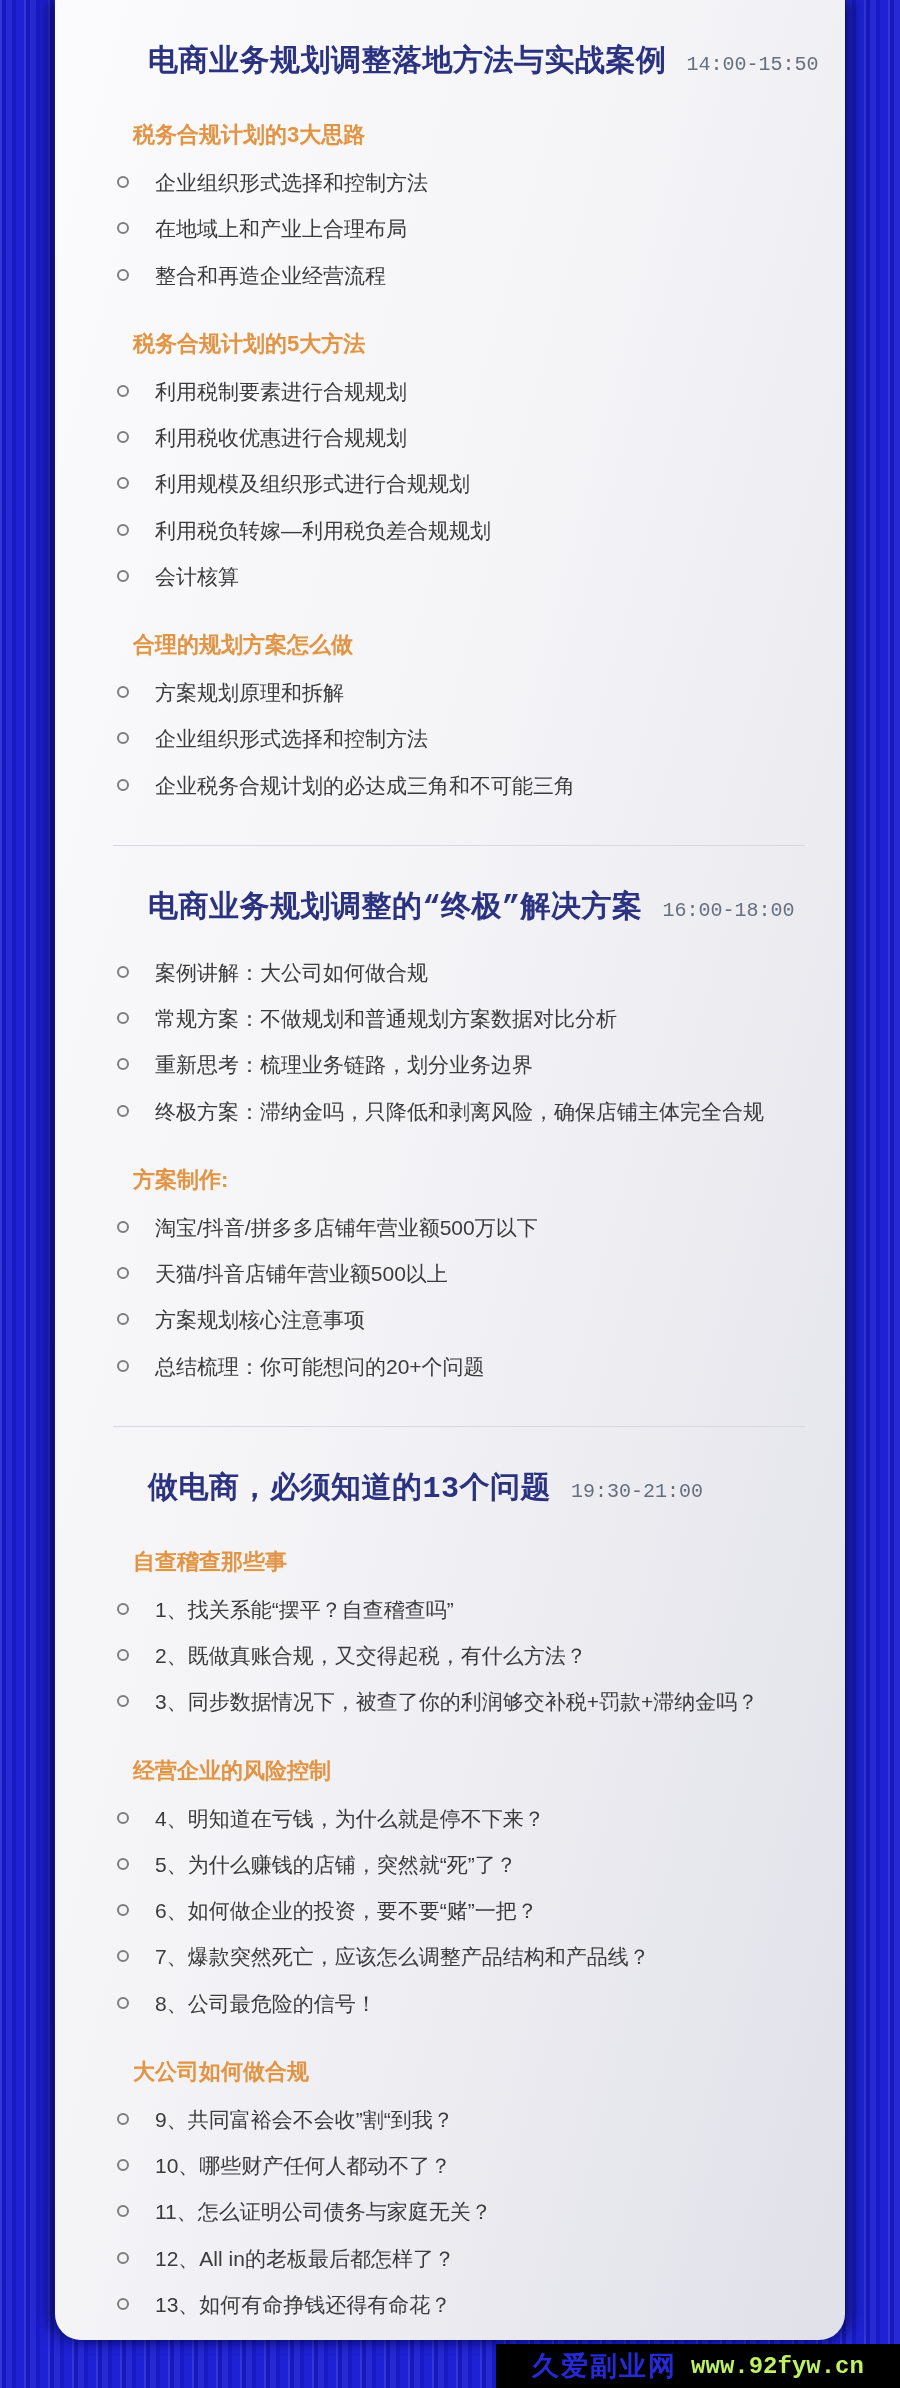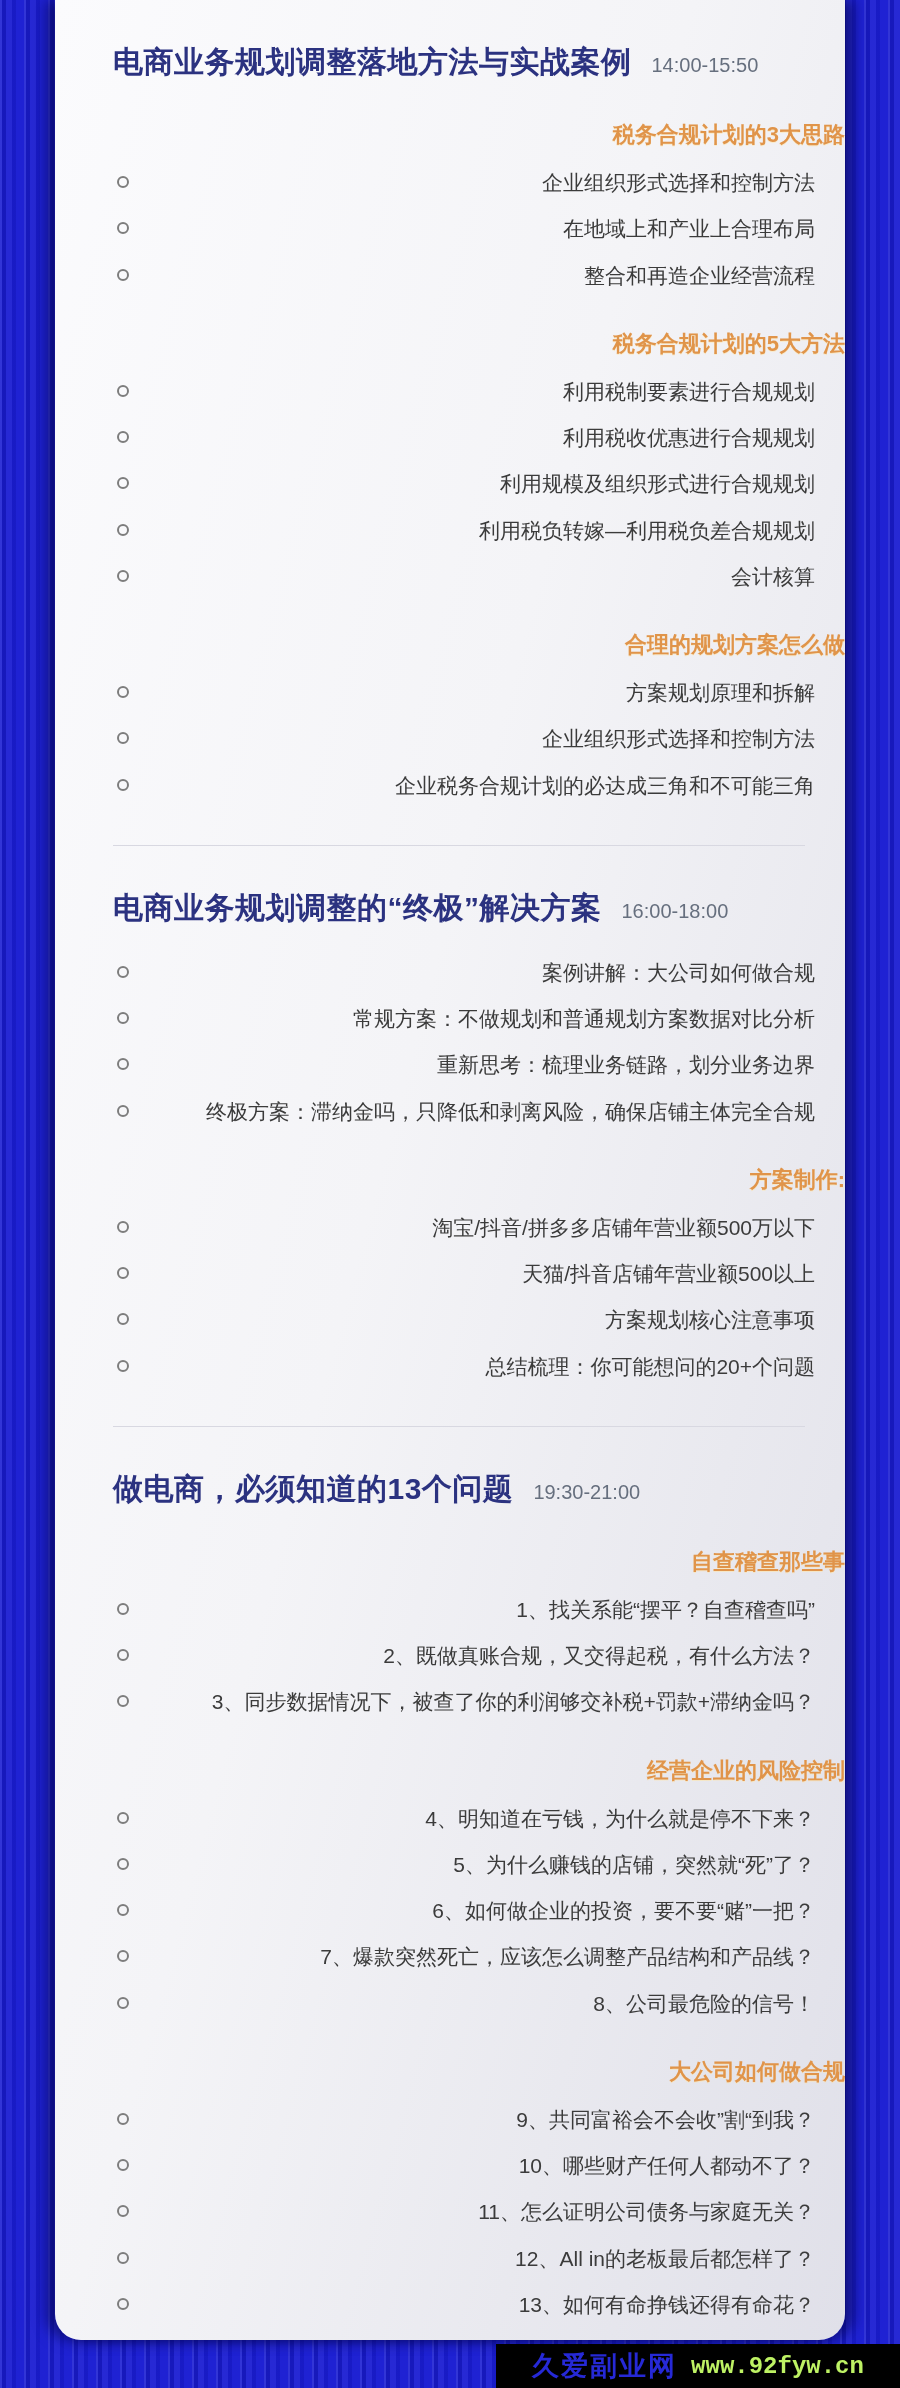--- a/index.html
+++ b/index.html
@@ -17,35 +17,35 @@
   }
   .card{
     position:absolute;left:55px;top:0;width:790px;height:2340px;
     background:linear-gradient(105deg,#fbfbfd 0%,#f4f4f7 45%,#e9e9ef 75%,#e0e0e9 100%);
     border-radius:0 0 26px 26px;
     box-shadow:-9px 0 14px rgba(4,4,70,.55), 9px 0 14px rgba(4,4,70,.55);
     box-sizing:border-box;
     padding:44px 0 40px 0;
   }
   .session{margin:0;}
-  .session-header{display:flex;align-items:baseline;padding-left:58px;margin:0 40px 0 0;}
+  .session-header{display:flex;align-items:baseline;padding-left:93px;margin:0 40px 0 0;font-family:Liberation Mono, monospace;}
   .session-title{
     margin:0;font-size:30px;line-height:1.2;font-weight:800;
     color:#2b3280;letter-spacing:0.5px;white-space:nowrap;
   }
   .session-time{font-size:20px;color:#666f7e;margin-left:20px;font-weight:400;white-space:nowrap;}
-  .group{margin-top:40px;text-align:right;}
+  .group{margin-top:40px;}
   .group.no-sub{margin-top:34px;}
   .subtitle{
     margin:0 0 2px 0;padding-left:78px;font-size:22px;font-weight:700;color:#e0944a;
     text-shadow:0 1px 0 rgba(255,230,170,.55);
   }
   ul.items{list-style:none;margin:0;padding:0;}
   li.item{
-    position:relative;margin:20px 0;padding-right:30px;
+    position:relative;margin:20px 0;padding-left:100px;padding-right:30px;
     font-size:21px;line-height:1.25;color:#3b3b3b;white-space:nowrap;
   }
   li.item .bullet{
     position:absolute;left:62px;top:6px;width:8px;height:8px;
     border:2px solid #7d7d7d;border-radius:50%;background:transparent;display:block;
   }
   hr.divider{
     border:none;height:1px;background:#d8d8e1;
     margin:46px 40px 44px 58px;
   }

